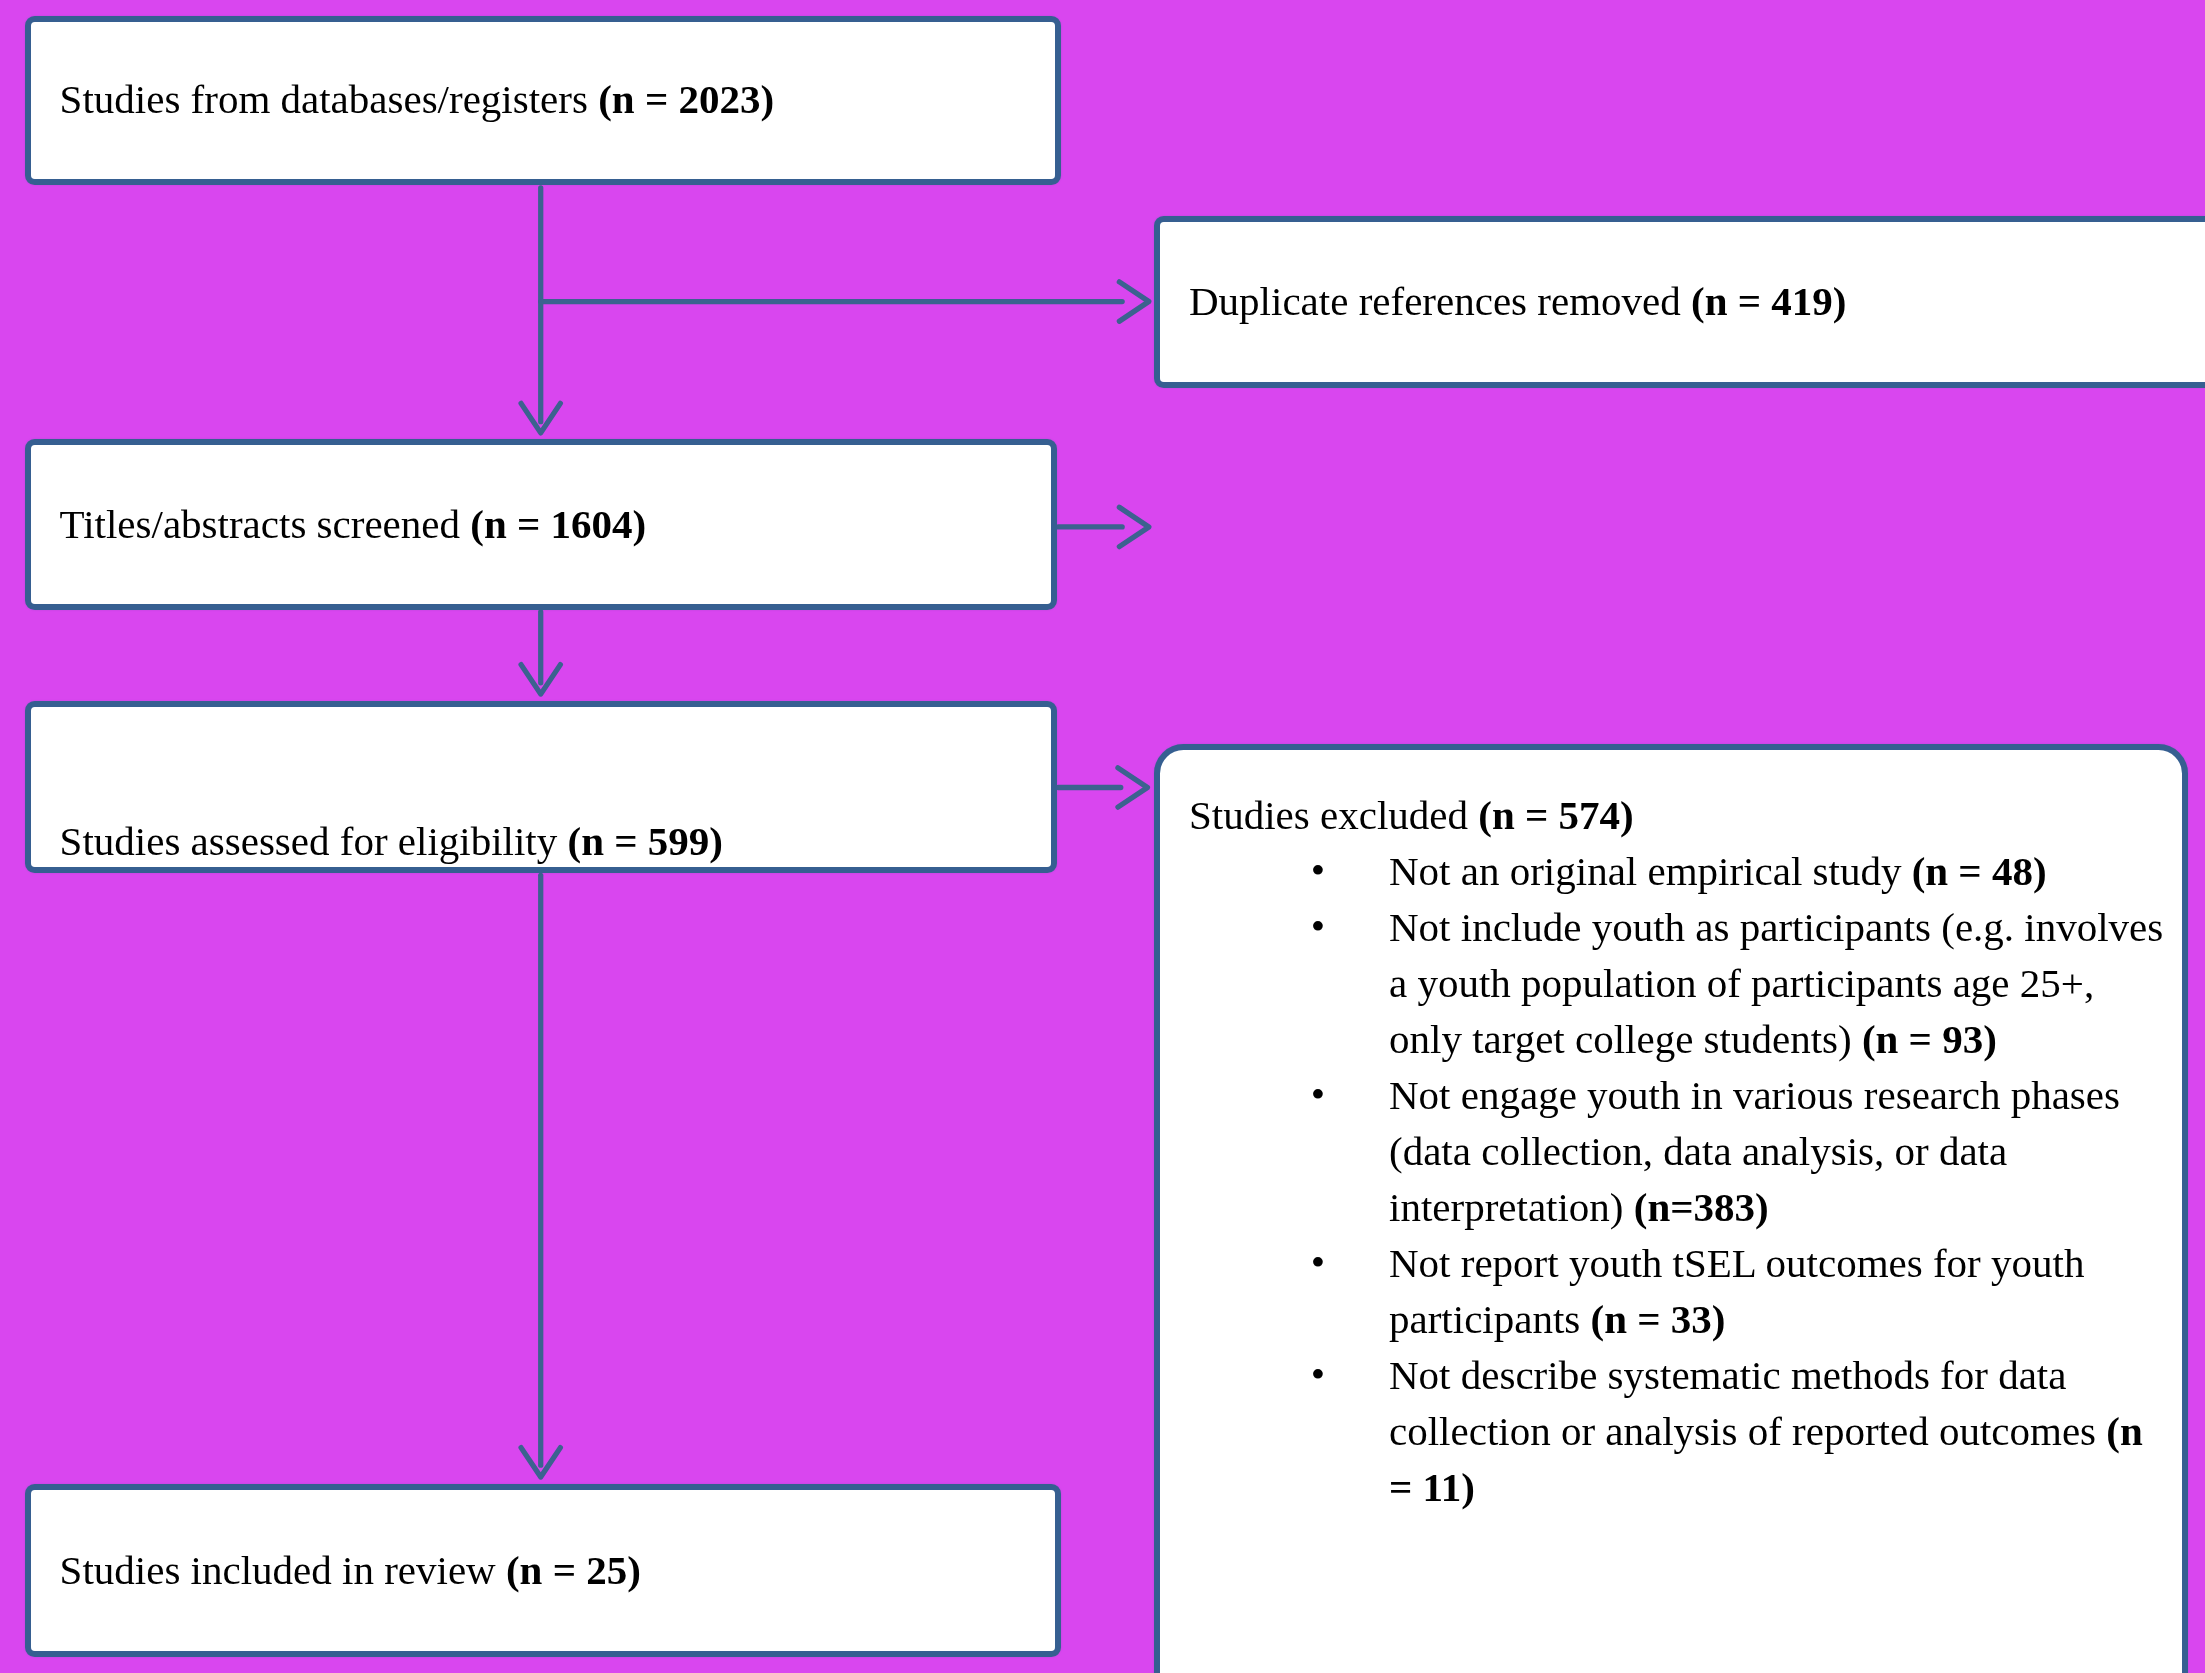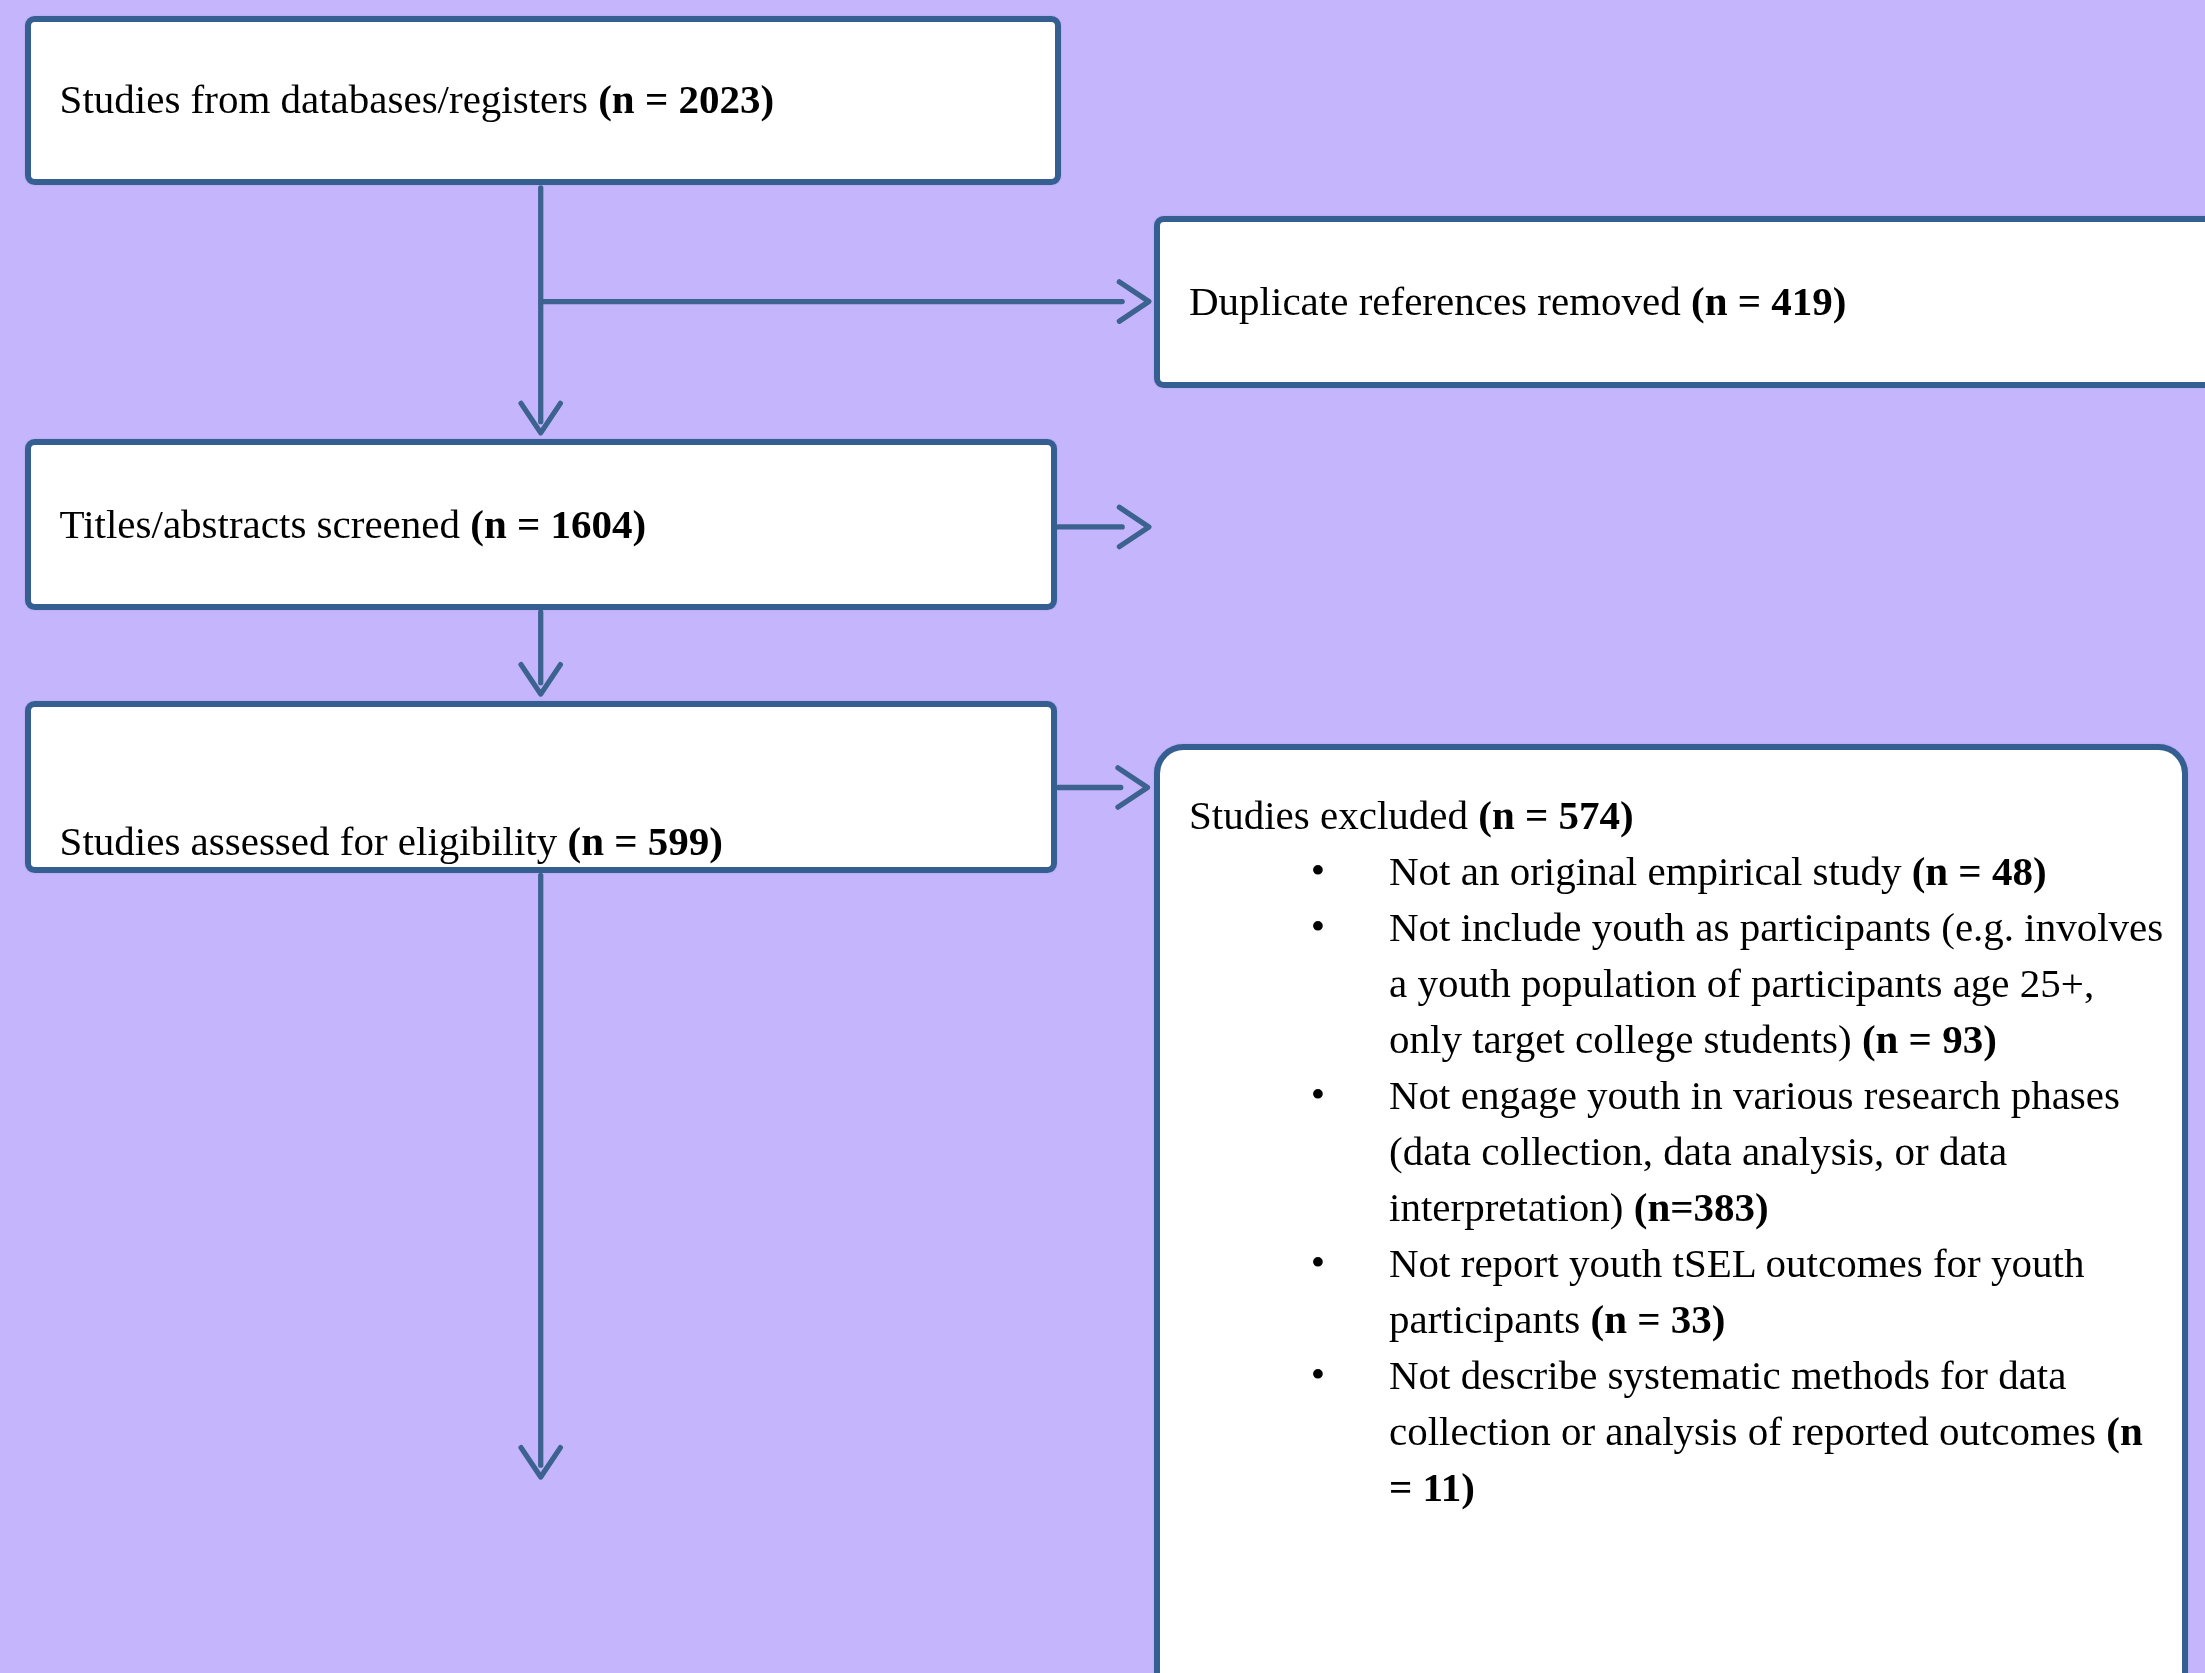--- a/index.html
+++ b/index.html
@@ -1,20 +1,20 @@
 <!DOCTYPE html>
 <html style="font-size:11.2px"><head>
 <meta charset="utf-8">
 <style>
   html, body { margin: 0; padding: 0; background: #ffffff; }
   .canvas {
     position: relative;
     width: 2205px;
     height: 1674px;
-    background: #c4b5fd;
+    background: #d946ef;
     font-family: "Liberation Serif", "DejaVu Serif", serif;
     color: #000000;
     overflow: hidden;
   }
   .box {
     position: absolute;
     box-sizing: border-box;
     background: #ffffff;
     border: 6.3px solid #365f91;
     border-radius: 9.8px;
@@ -109,20 +109,23 @@
   </div>
 
   <div class="box box3">
     <span><span>Titles/abstracts screened </span><span class="npart">(n = 1604)</span></span>
   </div>
 
   <div class="box box5">
     <span><span>Studies assessed for eligibility </span><span class="npart">(n = 599)</span></span>
   </div>
 
+  <div class="box box7">
+    <span><span>Studies included in review </span><span class="npart">(n = 25)</span></span>
+  </div>
 
   <div class="box box2">
     <span><span>Duplicate references removed </span><span class="npart">(n = 419)</span></span>
   </div>
 
 
   <div class="box box6">
     <div class="title"><span>Studies excluded </span><span class="npart">(n = 574)</span></div>
     <ul class="reasons">
       <li>

